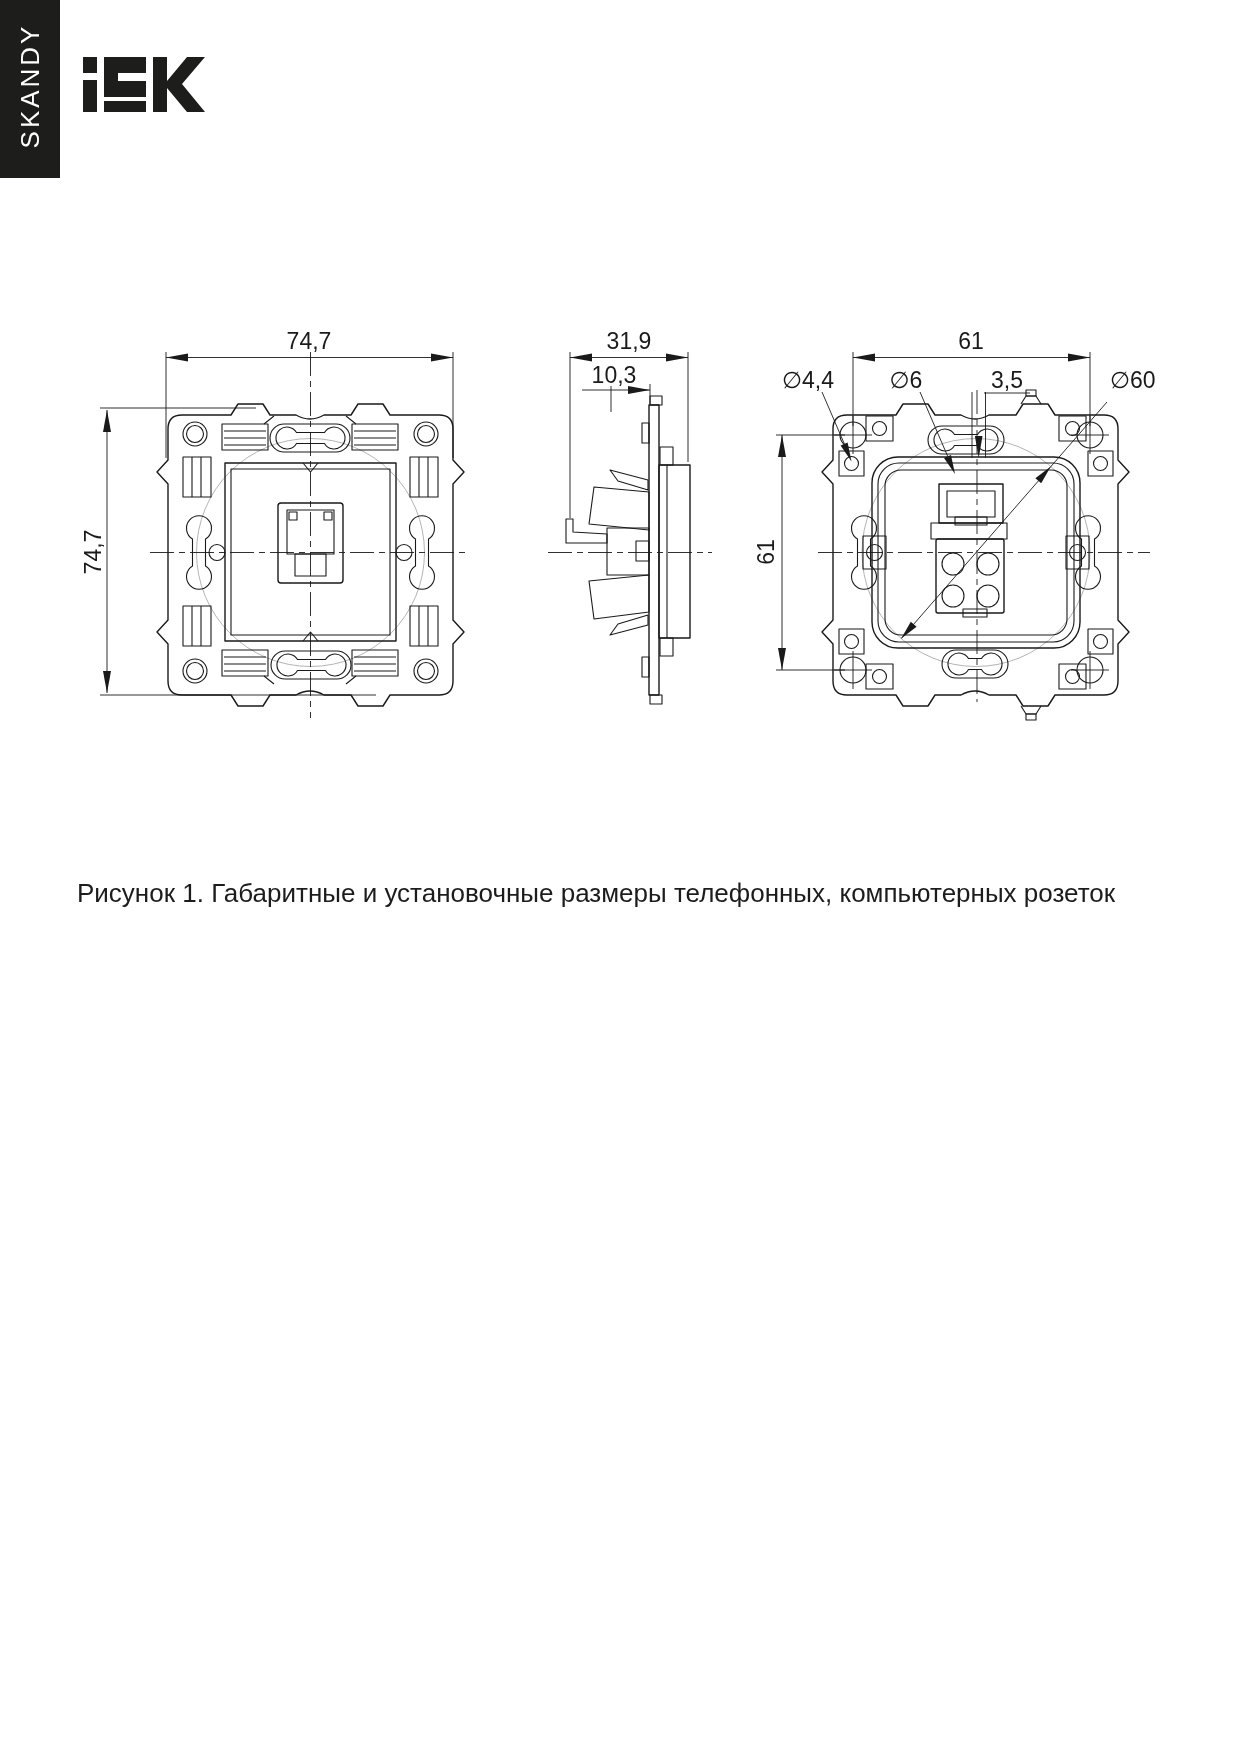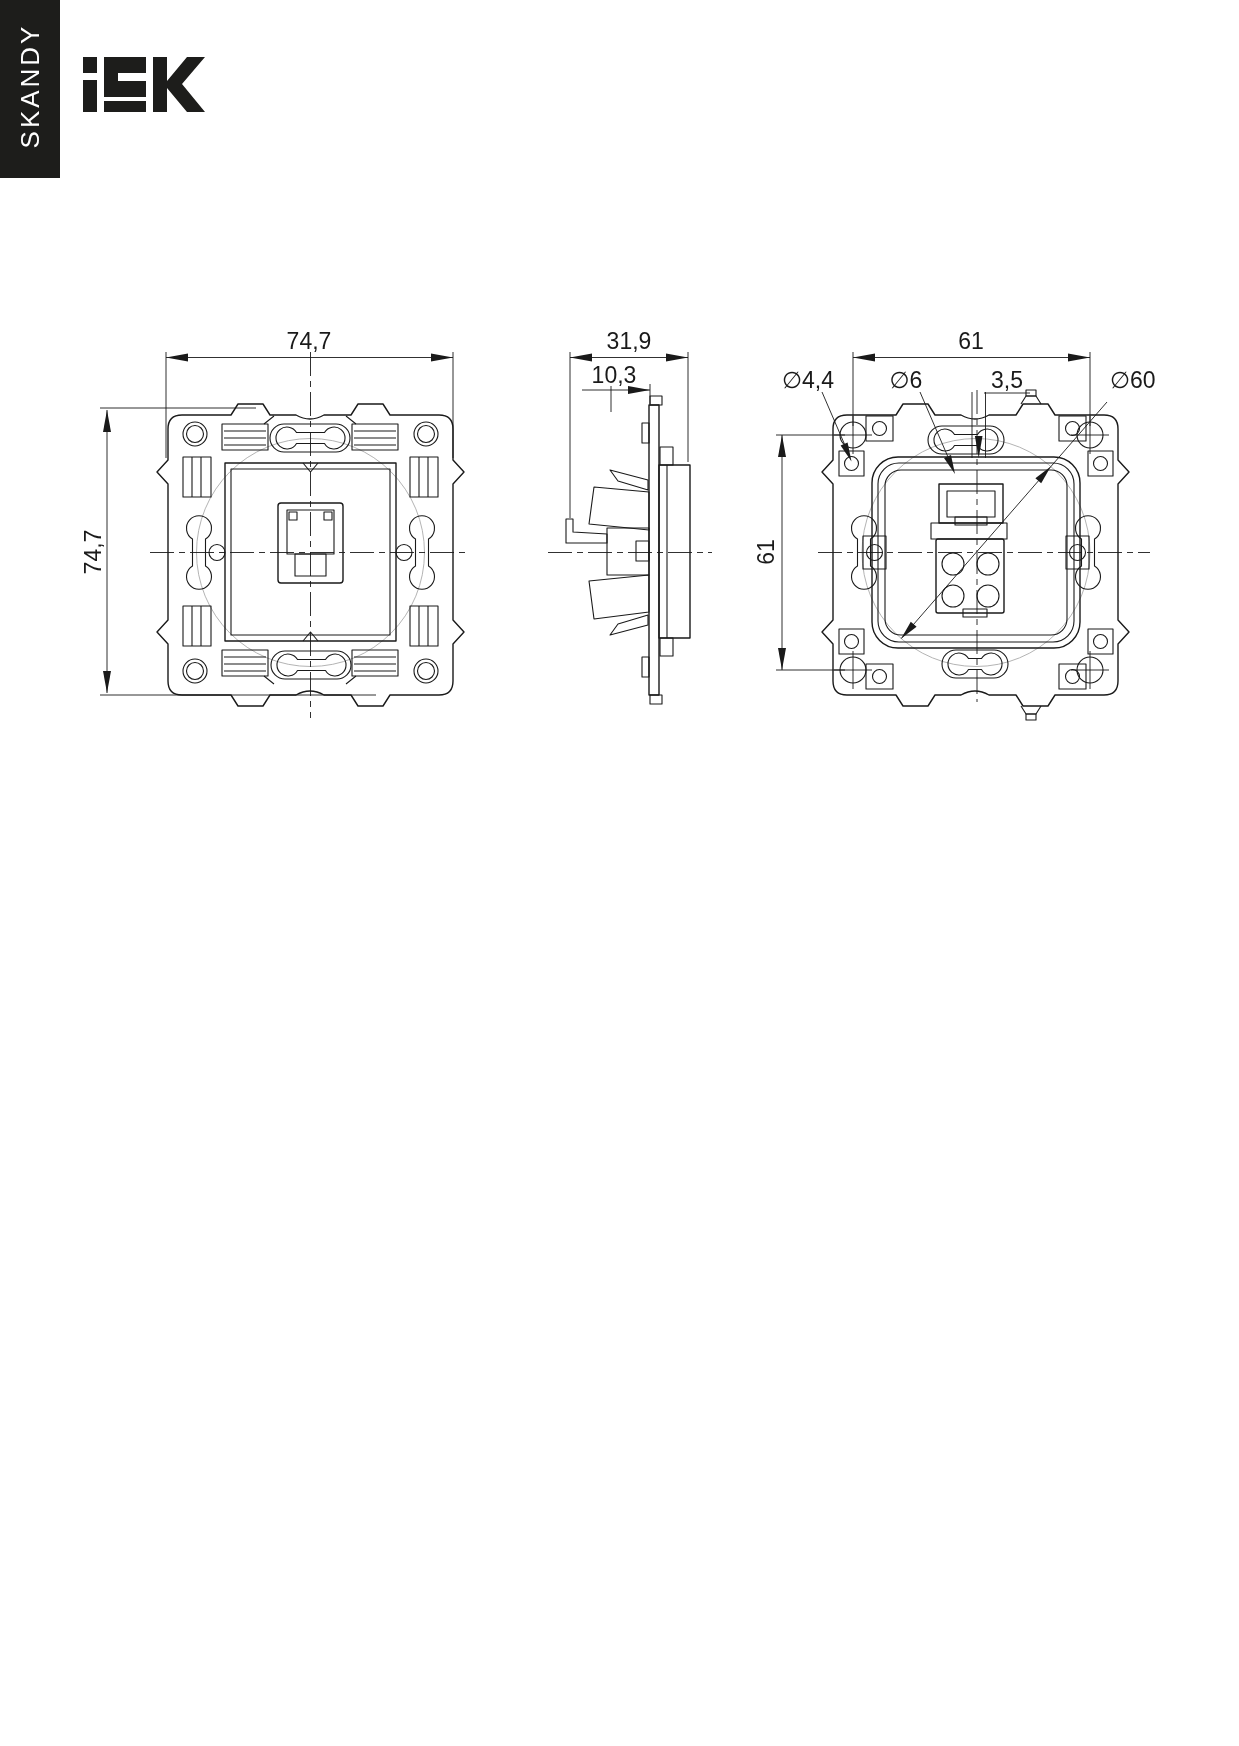--- a/index.html
+++ b/index.html
@@ -298,14 +298,15 @@
       </g>
 
       <g>
         <path class="thin" d="M984,393 H1030 M972,392 V458 M985.5,392 V458"></path>
         <polygon class="ar" points="978.7,458 974.9,436 982.5,436"></polygon>
         <text class="dtxt" x="1007" y="388" text-anchor="middle">3,5</text>
       </g>
     </g>
   </svg>
 
+  <div class="caption">Рисунок 1. Габаритные и установочные размеры телефонных, компьютерных розеток</div>
 
 </div>
 
 </body></html>

